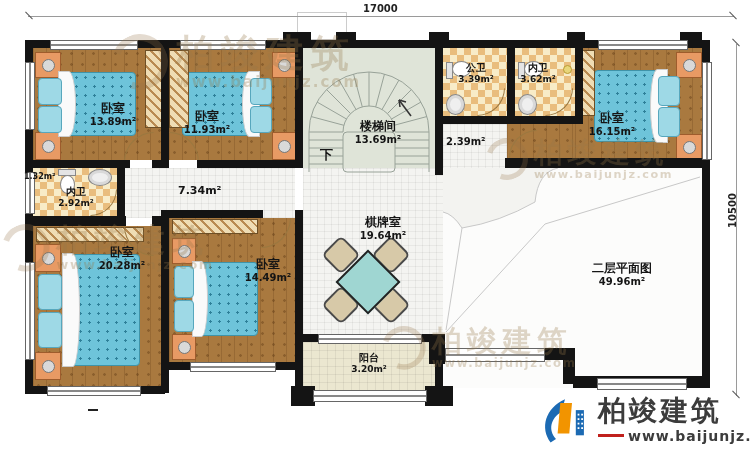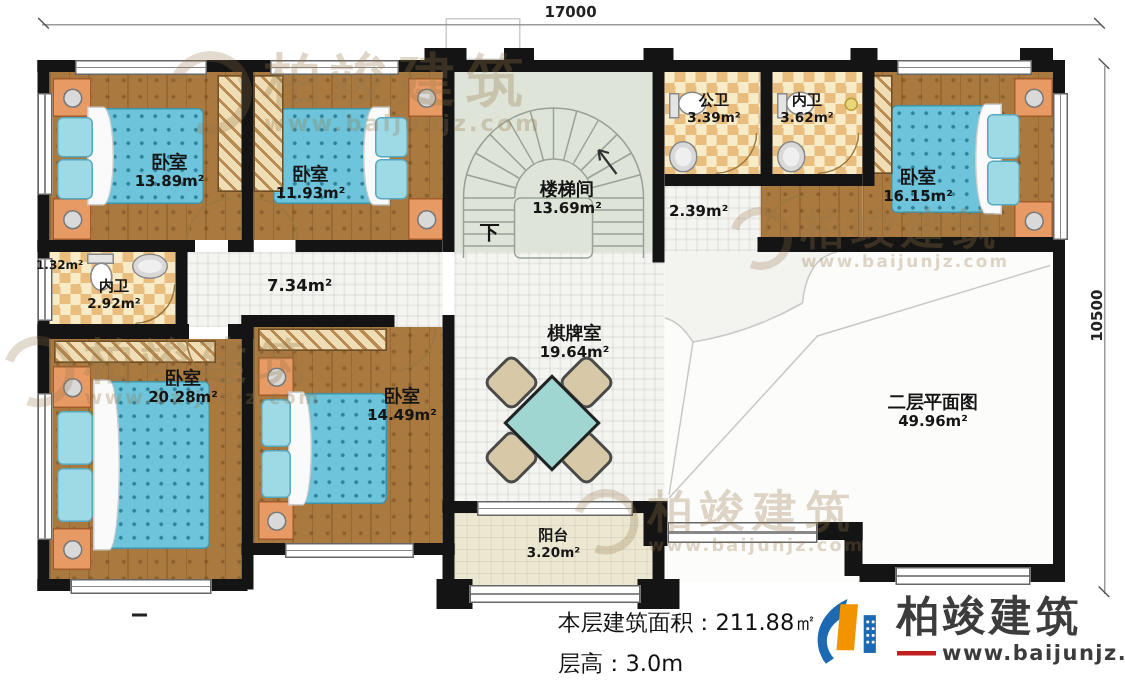--- a/index.html
+++ b/index.html
@@ -357,24 +357,20 @@
     <div class="mk"></div>
     <div class="tx">
         <span class="nm">柏竣建筑</span>
       <span class="ur">www.baijunjz.com</span>
       </div>
   </div>
 
   <div id="footer">
     <div id="title-block">
     </div>
-    <div id="info-block">
-      <div>本层建筑面积：211.88㎡</div>
-      <div>层高：3.0m</div>
-    </div>
     <div id="logo">
       <svg width="54" height="60" viewBox="0 0 60 66">
         <path d="M14,58 C2,42 8,20 30,10 L26,24 C14,31 11,44 20,54 Z" fill="#1c6ab3"></path>
         <rect x="26" y="14" width="13" height="34" fill="#f29400" transform="skewX(-5)"></rect>
         <rect x="42" y="22" width="9" height="28" fill="#1c6ab3"></rect>
         <g fill="#fff">
           <rect x="44" y="26" width="2" height="2"></rect>
             <rect x="48" y="26" width="2" height="2"></rect>
           <rect x="44" y="31" width="2" height="2"></rect>
             <rect x="48" y="31" width="2" height="2"></rect>

